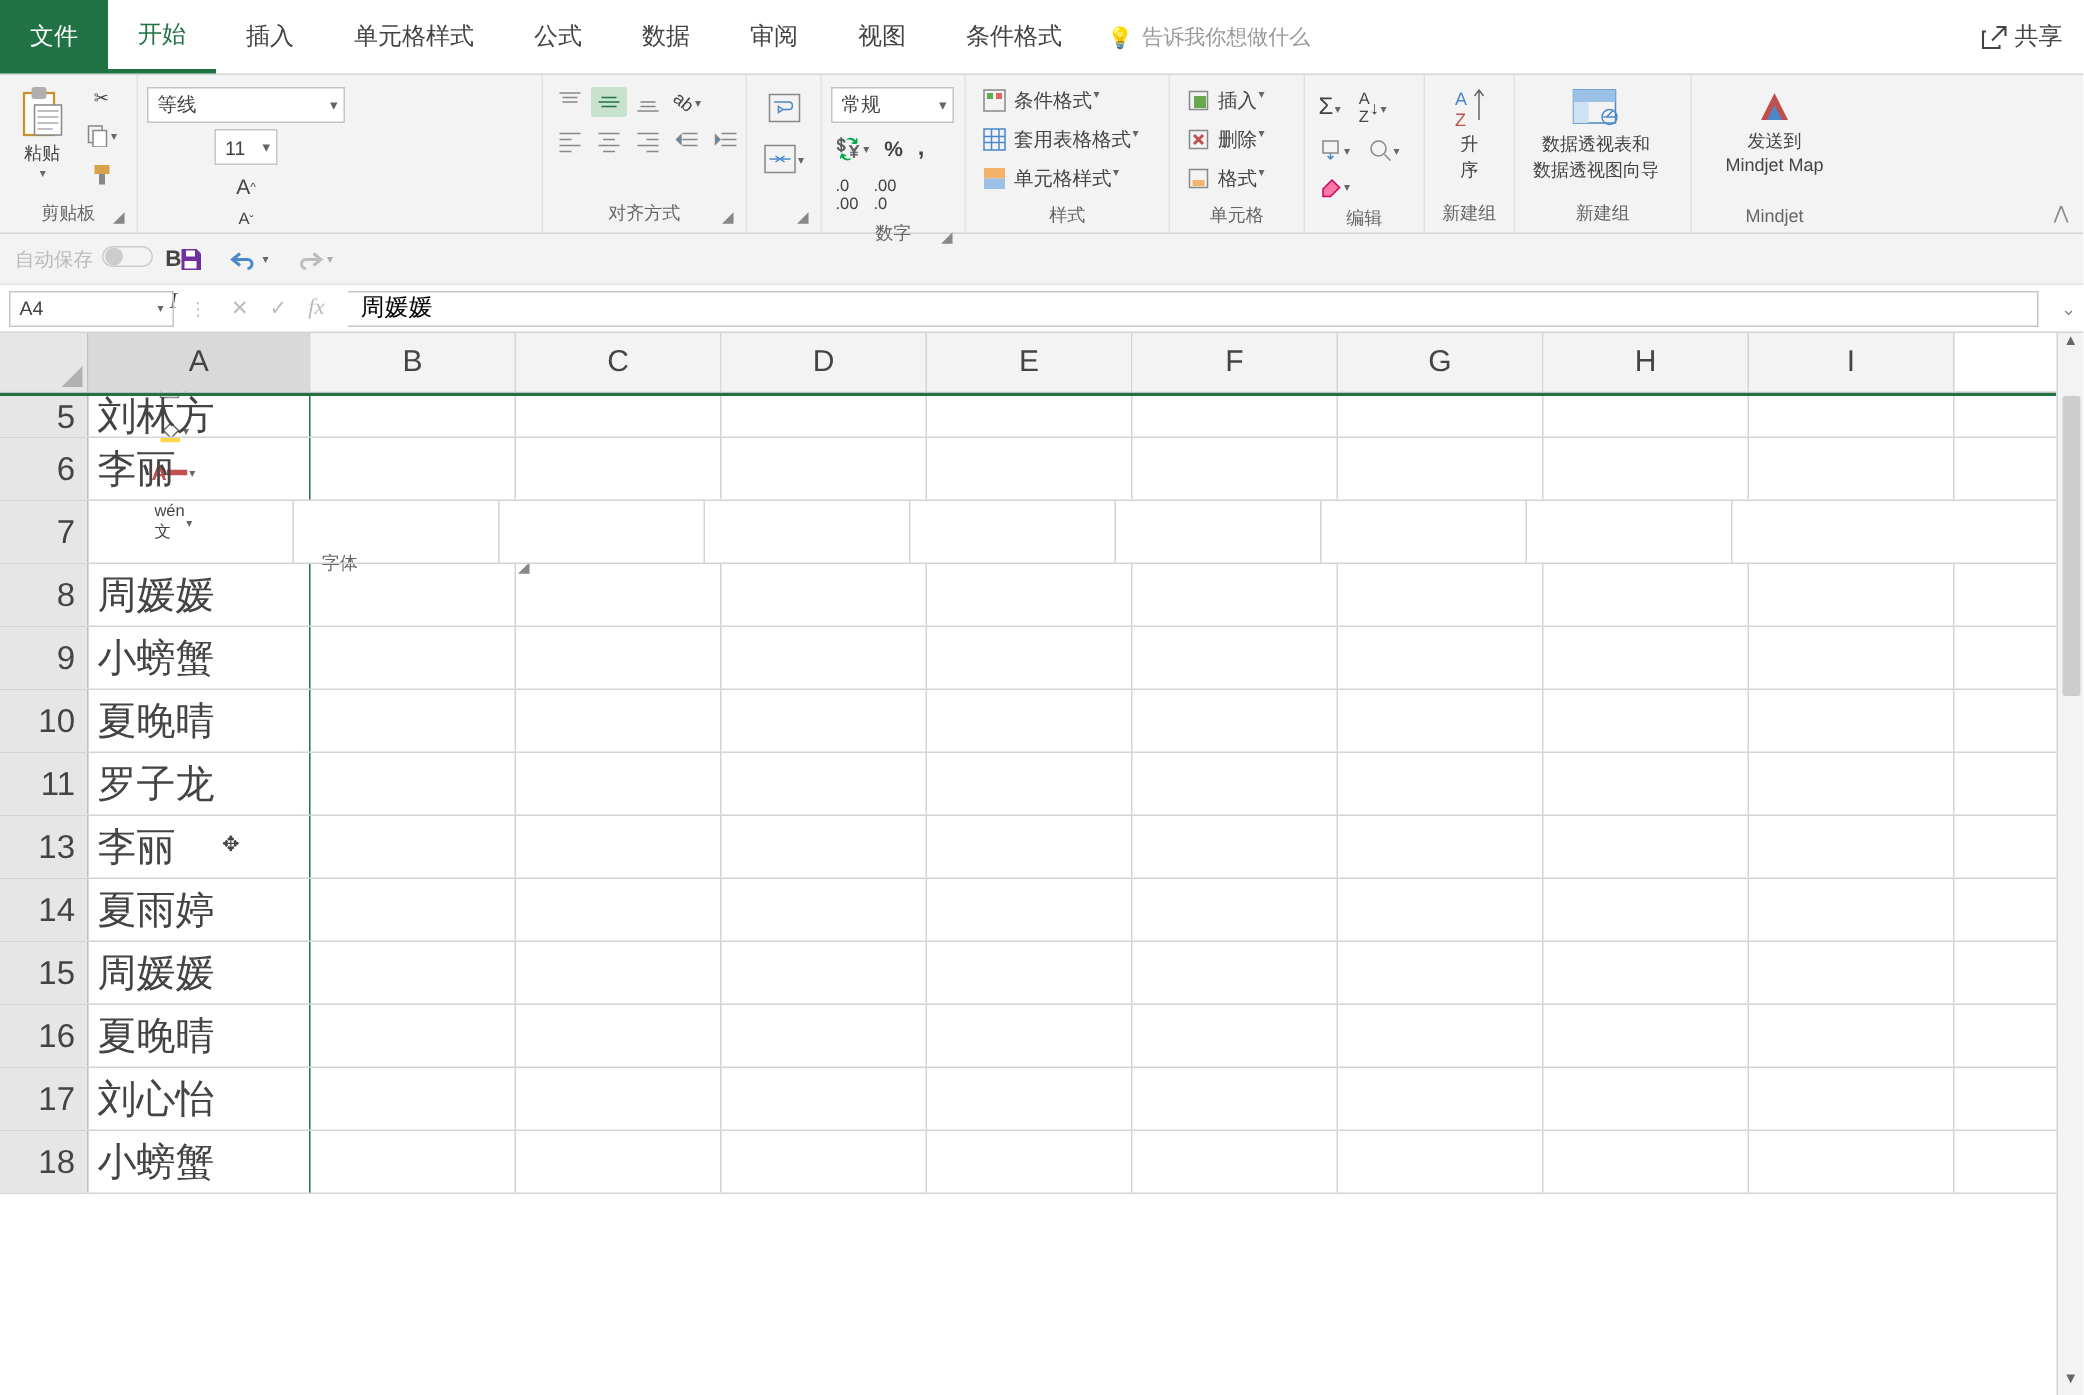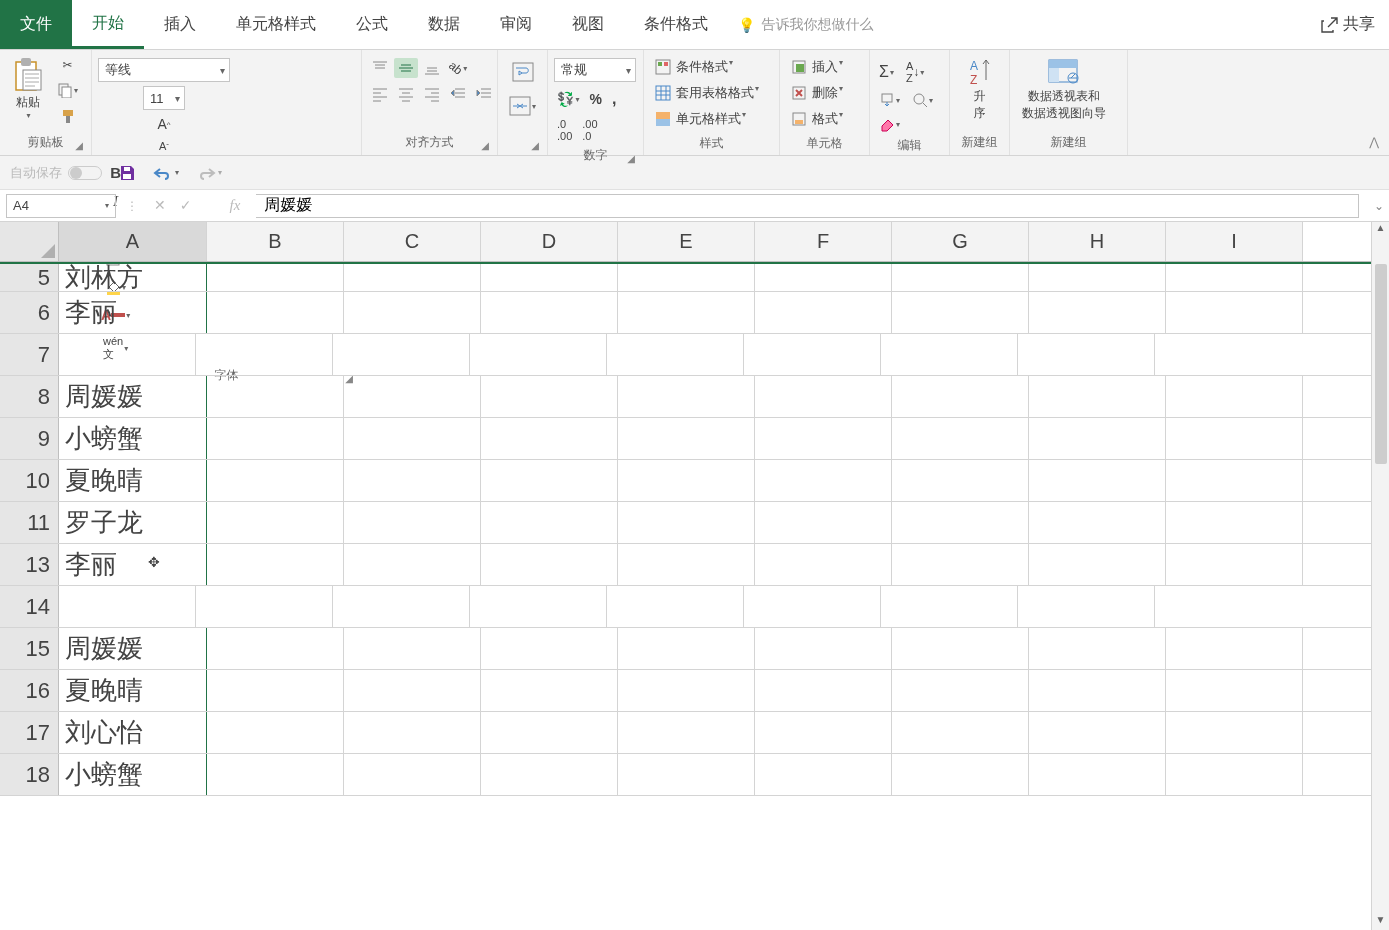--- a/index.html
+++ b/index.html
@@ -29,30 +29,30 @@
 .sel { border: 1px solid #c5c5c5; background: #fff; padding: 2px 18px 2px 6px; font-size: 13px; position: relative; height: 24px; display: inline-flex; align-items: center; }
 .sel::after { content: "▾"; position: absolute; right: 4px; color: #666; font-size: 10px; }
 .font-row { display: flex; gap: 4px; align-items: center; flex-direction: column; }
 .btn { padding: 2px 3px; cursor: pointer; display: inline-flex; align-items: center; justify-content: center; border-radius: 2px; }
 .dd-caret { font-size: 8px; color: #666; margin-left: 1px; }
 .txt-btn { display: flex; align-items: flex-start; height: 22px; padding: 0 4px; cursor: pointer; font-size: 13px; }
 .txt-btn .icon16 { margin-right: 4px; }
 
 
 .qat-row { height: 34px; display: flex; align-items: center; padding: 0 10px; gap: 16px; border-bottom: 1px solid #e1e1e1; background: #f3f3f3; }
-.qat-row .autosave { color: #bbb; font-size: 13px; display: flex; align-items: center; gap: 6px; }
+.qat-row .autosave { color: #bbb; font-size: 13px; display: flex; gap: 6px; }
 .toggle { width: 34px; height: 14px; border: 1px solid #ccc; border-radius: 8px; position: relative; }
 .toggle::before { content: ""; position: absolute; width: 12px; height: 12px; border-radius: 50%; background: #ccc; left: 1px; top: 0; }
 .qat-btn { cursor: pointer; display: inline-flex; align-items: center; }
 
 
 .fbar-row { height: 32px; display: flex; align-items: center; border-bottom: 1px solid #d4d4d4; background: #fff; gap: 10px; padding-left: 6px; }
 .name-box { width: 110px; border: 1px solid #c5c5c5; height: 24px; display: flex; align-items: center; padding: 0 6px; justify-content: space-between; font-size: 13px; }
 .fx-btns { display: flex; gap: 14px; color: #bbb; font-size: 14px; padding: 0 6px; }
-.fx-label { font-style: italic; font-family: "Times New Roman", serif; font-size: 15px; margin-left: 24px; }
+.fx-label { font-style: italic; font-family: "Times New Roman", serif; font-size: 15px; }
 .formula-input { flex: 1; border: 1px solid #c5c5c5; border-left: none; height: 24px; padding: 0 8px; font-size: 16px; }
 .fbar-expand { width: 20px; text-align: center; color: #888; cursor: pointer; }
 
 
 .sheet-area { position: relative; height: 710px; display: flex; }
 .grid-main { flex: 1; overflow: hidden; position: relative; }
 .col-headers { display: flex; height: 40px; border-bottom: 1px solid #bfbfbf; }
 .corner { width: 59px; background: #e6e6e6; border-right: 1px solid #bfbfbf; position: relative; }
 .corner::after { content: ""; position: absolute; right: 3px; bottom: 3px; width: 0; height: 0; border-right: 14px solid #b0b0b0; border-top: 14px solid transparent; }
 .ch { border-right: 1px solid #d4d4d4; display: flex; align-items: center; justify-content: center; font-size: 20px; color: #444; background: #f3f3f3; }
@@ -437,20 +437,32 @@
             <rect x="2" y="4" width="28" height="8" fill="#9bc2e6"></rect>
             <circle cx="26" cy="22" r="5" fill="none" stroke="#4a88c7"></circle>
             <path d="M24 22 l4 -4 M22 22 h8" stroke="#4a88c7"></path>
           </svg>
         <div class="lbl"><span>数据透视表和</span><br><span>数据透视图向导</span></div>
       </div>
     </div>
     <div class="group-label"><span>新建组</span></div>
   </div>
 
+  <div class="group" style="width:110px;border-right:none">
+    <div class="group-body" style="justify-content:center">
+      <div class="big-btn">
+        <svg width="30" height="28">
+            <path d="M6 24 L15 6 L24 24 Z" fill="#c0504d"></path>
+            <path d="M10 24 L15 14 L20 24 Z" fill="#4a88c7"></path>
+          </svg>
+        <div class="lbl"><span>发送到</span><br><span>Mindjet Map</span></div>
+      </div>
+    </div>
+    <div class="group-label"><span>Mindjet</span></div>
+  </div>
 
   <div style="flex:1;display:flex;align-items:flex-end;justify-content:flex-end;padding:6px 10px">
     <span style="color:#888">⋀</span>
   </div>
 
 </div>
 
 <div class="qat-row">
   <div class="autosave">
     <span>自动保存</span>
@@ -597,20 +609,21 @@
           <div class="cell other"></div>
           <div class="cell other"></div>
           <div class="cell other"></div>
           <div class="cell other"></div>
           <div class="cell other"></div>
           <div class="cell other"></div>
           <div class="cell other"></div>
         </div>
         <div class="row">
           <div class="rh">14</div>
+          <div class="cell A">夏雨婷</div>
           <div class="cell other"></div>
           <div class="cell other"></div>
           <div class="cell other"></div>
           <div class="cell other"></div>
           <div class="cell other"></div>
           <div class="cell other"></div>
           <div class="cell other"></div>
           <div class="cell other"></div>
         </div>
         <div class="row">

